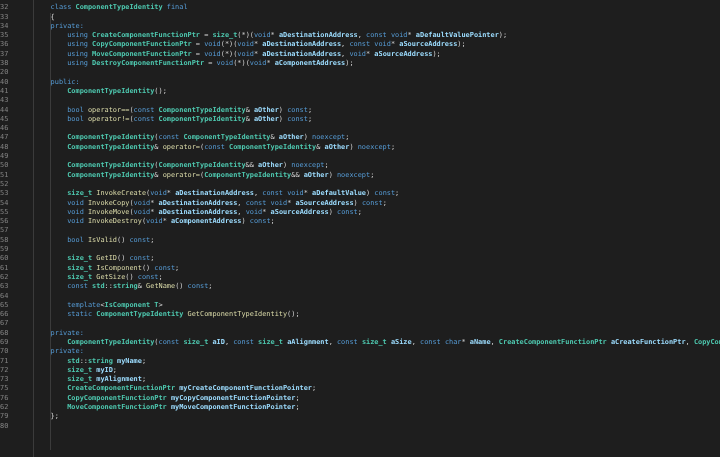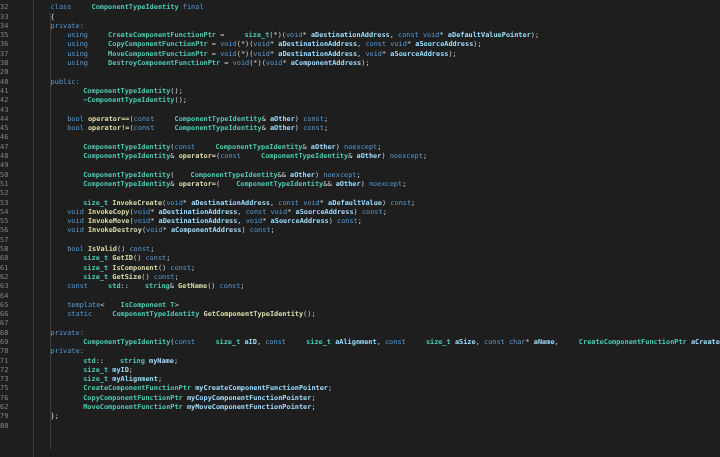--- a/index.html
+++ b/index.html
@@ -27,22 +27,22 @@
   .guide-1{left:50px;top:13px;height:437px;}
   .lines{position:absolute;top:-6px;left:0;right:0;}
   .line{display:flex;height:9.3px;line-height:9.3px;}
   .ln{
     flex:none;width:12px;text-align:left;
     color:var(--gutter);
     user-select:none;
   }
   .code{margin-left:22px;white-space:pre;}
   .kw{color:var(--kw);}
-  .type{color:var(--type);font-weight:bold;margin-left:16px;}
-  .fn{color:var(--fn);font-weight:bold;}
+  .type{color:var(--type);font-weight:bold;}
+  .fn{color:var(--fn);font-weight:normal;}
   .var{color:var(--var);font-weight:bold;}
   .pun{color:var(--pun);}
 </style>
 </head>
 <body>
 
 <div class="viewport">
   <div class="guide guide-0"></div>
   <div class="guide guide-1"></div>
   <div class="lines">
@@ -84,24 +84,20 @@
       </div>
       <div class="line">
         <span class="ln">40</span>
         <span class="code"><span class="pun">    </span><span class="kw">public:</span></span>
       </div>
       <div class="line">
         <span class="ln">41</span>
         <span class="code"><span class="pun">        </span><span class="type">ComponentTypeIdentity</span><span class="pun">();</span></span>
       </div>
       <div class="line">
-        <span class="ln">42</span>
-        <span class="code"><span class="pun">        </span><span class="type">~ComponentTypeIdentity</span><span class="pun">();</span></span>
-      </div>
-      <div class="line">
         <span class="ln">43</span>
         <span class="code"></span>
       </div>
       <div class="line">
         <span class="ln">44</span>
         <span class="code"><span class="pun">        </span><span class="kw">bool </span><span class="fn">operator==</span><span class="pun">(</span><span class="kw">const </span><span class="type">ComponentTypeIdentity</span><span class="pun">&amp; </span><span class="var">aOther</span><span class="pun">) </span><span class="kw">const</span><span class="pun">;</span></span>
       </div>
       <div class="line">
         <span class="ln">45</span>
         <span class="code"><span class="pun">        </span><span class="kw">bool </span><span class="fn">operator!=</span><span class="pun">(</span><span class="kw">const </span><span class="type">ComponentTypeIdentity</span><span class="pun">&amp; </span><span class="var">aOther</span><span class="pun">) </span><span class="kw">const</span><span class="pun">;</span></span>
@@ -150,20 +146,24 @@
         <span class="ln">56</span>
         <span class="code"><span class="pun">        </span><span class="kw">void </span><span class="fn">InvokeDestroy</span><span class="pun">(</span><span class="kw">void</span><span class="pun">* </span><span class="var">aComponentAddress</span><span class="pun">) </span><span class="kw">const</span><span class="pun">;</span></span>
       </div>
       <div class="line">
         <span class="ln">57</span>
         <span class="code"></span>
       </div>
       <div class="line">
         <span class="ln">58</span>
         <span class="code"><span class="pun">        </span><span class="kw">bool </span><span class="fn">IsValid</span><span class="pun">() </span><span class="kw">const</span><span class="pun">;</span></span>
+      </div>
+      <div class="line">
+        <span class="ln">59</span>
+        <span class="code"></span>
       </div>
       <div class="line">
         <span class="ln">60</span>
         <span class="code"><span class="pun">        </span><span class="type">size_t </span><span class="fn">GetID</span><span class="pun">() </span><span class="kw">const</span><span class="pun">;</span></span>
       </div>
       <div class="line">
         <span class="ln">61</span>
         <span class="code"><span class="pun">        </span><span class="type">size_t </span><span class="fn">IsComponent</span><span class="pun">() </span><span class="kw">const</span><span class="pun">;</span></span>
       </div>
       <div class="line">

